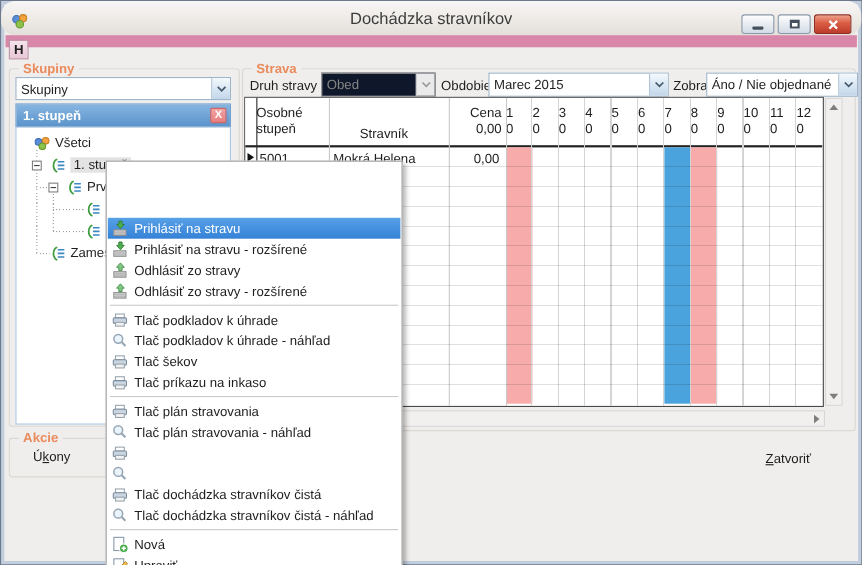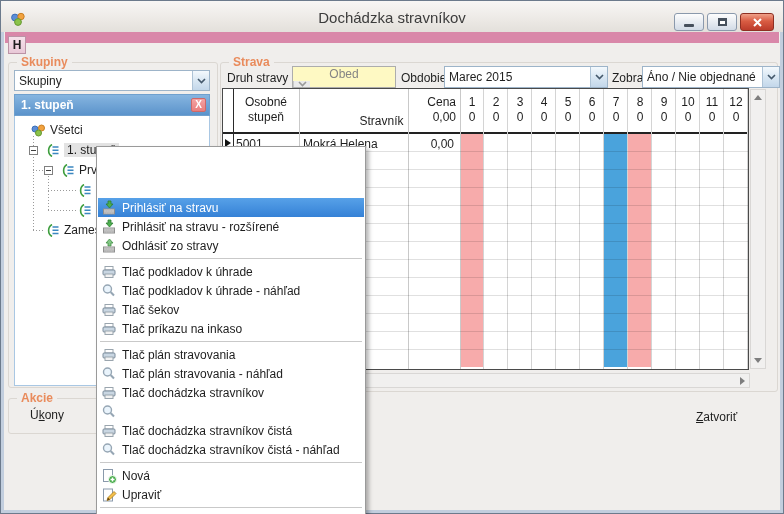--- a/index.html
+++ b/index.html
@@ -1,57 +1,57 @@
 <!DOCTYPE html>
 <html><head>
 <meta charset="utf-8">
 <style>
   html,body{margin:0;padding:0;background:#fff;}
   *{box-sizing:border-box;}
   .window{position:relative;width:784px;height:514px;background:#F0EEEC;
     box-shadow:inset 0 0 0 1px #6C7A8C, inset 0 0 0 4px #C2CEDE;
     font-family:"Liberation Sans",sans-serif;font-size:12px;color:#1E1E1E;overflow:hidden;}
   .titlebar{position:absolute;left:1px;top:1px;right:1px;height:31px;
-    background:linear-gradient(#F8F6F5,#ECE9E5 60%,#E3E0DB);}
+    background:linear-gradient(#F8F6F5,#ECE9E5 60%,#E3E0DB);border-radius:13px;}
   .title{position:absolute;left:0;right:0;top:8px;text-align:center;font-size:15px;color:#3C3C3C;}
   .appicon{position:absolute;left:9px;top:11px;}
   .winbtns{position:absolute;right:9px;top:12px;display:flex;gap:3px;}
   .wbtn{width:30px;height:18px;border:1px solid #8A99AC;border-radius:3px;
     background:linear-gradient(#FDFDFD,#EAEEF3 45%,#D2DBE6);display:flex;align-items:center;justify-content:center;}
   .wbtn.close{width:34px;background:linear-gradient(#EFA088,#D95C43 45%,#BC3C2B);border-color:#8E2F22;}
   .glyph-min{width:10px;height:3px;background:#46505C;margin-top:7px;border-radius:1px;}
   .glyph-max{width:9px;height:8px;border:2px solid #46505C;border-top-width:3px;background:#fff;}
   .pinkbar{position:absolute;left:5px;right:5px;top:32px;height:11px;background:#D987A9;}
   .hbtn{position:absolute;left:8px;top:36px;width:18px;height:18px;border:1px solid #BB93A6;
     background:linear-gradient(#F6E2EB,#E8C8D7);font-weight:bold;display:flex;align-items:center;justify-content:center;}
   .groupbox{position:absolute;border:1px solid #DBD7D2;border-radius:3px;}
   .gblabel{position:absolute;top:-8px;left:8px;background:#F0EEEC;padding:0 4px;color:#E98B5C;font-weight:bold;}
   .flabel{position:absolute;}
   .combo{position:absolute;background:#fff;border:1px solid #9DB4C9;display:flex;align-items:center;}
   .combo .val{flex:1;padding:0 4px;white-space:nowrap;overflow:hidden;}
   .combo .btn{width:17px;align-self:stretch;border-left:1px solid #AEC3D6;
     background:linear-gradient(#F4F9FD,#D9E7F3 50%,#C3D7EA);display:flex;align-items:center;justify-content:center;}
-  .combo.disabled{background:#fef9c3;border-color:#ADADAD;flex-direction:column;}
+  .combo.disabled{background:#0f172a;border-color:#ADADAD;}
   .combo.disabled .val{color:#858585;}
   .combo.disabled .btn{background:#EAEAEA;border-left-color:#C8C8C8;}
   .gpheader{position:absolute;left:14px;top:94px;width:196px;height:22px;border:1px solid #6FA0CE;
     background:linear-gradient(#86B5E0,#5B93CB);display:flex;align-items:center;padding-left:6px;color:#fff;font-weight:bold;}
   .gpclose{position:absolute;right:3px;top:3px;width:15px;height:14px;border:1px solid #CE6868;border-radius:2px;
     background:linear-gradient(#F4A3A3,#E87E7E);color:#fff;font-weight:bold;font-size:10px;line-height:12px;text-align:center;}
   .treearea{position:absolute;left:14px;top:116px;width:196px;height:270px;background:#fff;
     border:1px solid #A9C7E3;border-top:none;}
   .trow{position:absolute;height:20px;display:flex;align-items:center;gap:4px;white-space:nowrap;}
   .tsel{background:#E3E3E3;padding:0 3px;}
   .ebox{position:absolute;width:9px;height:9px;border:1px solid #808080;background:#fff;}
   .ebox i{position:absolute;left:1px;top:3px;width:5px;height:1px;background:#404040;}
   .dotv{position:absolute;width:1px;background-image:repeating-linear-gradient(180deg,#9A9A9A 0 1px,transparent 1px 3px);}
   .doth{position:absolute;height:1px;background-image:repeating-linear-gradient(90deg,#9A9A9A 0 1px,transparent 1px 3px);}
   .grid{position:absolute;left:222px;top:88px;width:527px;height:282px;background:#fff;border:1px solid #4A4A4A;}
   .ghead{position:absolute;left:0;top:0;width:525px;height:45px;border-bottom:2px solid #222;background:#fff;}
-  .hcell{position:absolute;text-align:center;line-height:15px;padding-top:6px;}
+  .hcell{position:absolute;line-height:15px;padding-top:6px;}
   .stripe{position:absolute;top:45px;height:233px;z-index:1;}
   .vline{position:absolute;top:0;width:1px;height:280px;background:#C9C9C9;z-index:2;}
   .vline.dark{background:#2A2A2A;}
   .daylines{position:absolute;left:237px;top:0;width:288px;height:280px;z-index:2;
     background:repeating-linear-gradient(90deg,transparent 0 23px,#D4D4D4 23px 24px);}
   .rowlines{position:absolute;left:0;top:45px;width:525px;height:233px;z-index:3;
     background:repeating-linear-gradient(180deg,transparent 0 17px,rgba(0,0,0,.12) 17px 18px);}
   .gcell{position:absolute;top:47px;height:18px;line-height:16px;z-index:4;white-space:nowrap;}
   .rowmark{position:absolute;left:2px;top:50px;width:0;height:0;z-index:4;
     border-left:6px solid #111;border-top:4px solid transparent;border-bottom:4px solid transparent;}
@@ -327,20 +327,29 @@
     </div>
     <div class="mi">
       <svg class="mic" width="16" height="16" viewBox="0 0 16 16">
         <path d="M7 8h3V5h2L8.5 1 5 5h2z" fill="#82C685" stroke="#3F8F42" stroke-width="0.8"></path>
         <rect x="2.5" y="9" width="11" height="5" fill="#D9D9D9" stroke="#8F8F8F"></rect>
         <path d="M3 11h10M3 12.8h10" stroke="#ABABAB"></path>
           <path d="M5.5 9.5v4M8 9.5v4M10.5 9.5v4" stroke="#BDBDBD"></path>
         </svg>
       <span class="lab">Odhlásiť zo stravy</span>
     </div>
+    <div class="mi">
+      <svg class="mic" width="16" height="16" viewBox="0 0 16 16">
+        <path d="M7 8h3V5h2L8.5 1 5 5h2z" fill="#82C685" stroke="#3F8F42" stroke-width="0.8"></path>
+        <rect x="2.5" y="9" width="11" height="5" fill="#D9D9D9" stroke="#8F8F8F"></rect>
+        <path d="M3 11h10M3 12.8h10" stroke="#ABABAB"></path>
+          <path d="M5.5 9.5v4M8 9.5v4M10.5 9.5v4" stroke="#BDBDBD"></path>
+        </svg>
+      <span class="lab">Odhlásiť zo stravy - rozšírené</span>
+    </div>
     <div class="msep"></div>
     <div class="mi">
       <svg class="mic" width="16" height="16" viewBox="0 0 16 16">
         <rect x="4" y="2.5" width="8" height="3.5" fill="#FFF" stroke="#9AA5AE"></rect>
         <rect x="2" y="6" width="12" height="5" rx="1" fill="#C9D6E2" stroke="#7C8D9C"></rect>
         <rect x="4" y="10" width="8" height="3.5" fill="#F2F2F2" stroke="#9AA5AE"></rect>
         </svg>
       <span class="lab">Tlač podkladov k úhrade</span>
     </div>
     <div class="mi">
@@ -381,21 +390,20 @@
         <line x1="9.6" y1="9" x2="13" y2="12.5" stroke="#96A6B4" stroke-width="2"></line>
         </svg>
       <span class="lab">Tlač plán stravovania - náhľad</span>
     </div>
     <div class="mi">
       <svg class="mic" width="16" height="16" viewBox="0 0 16 16">
         <rect x="4" y="2.5" width="8" height="3.5" fill="#FFF" stroke="#9AA5AE"></rect>
         <rect x="2" y="6" width="12" height="5" rx="1" fill="#C9D6E2" stroke="#7C8D9C"></rect>
         <rect x="4" y="10" width="8" height="3.5" fill="#F2F2F2" stroke="#9AA5AE"></rect>
         </svg>
-      <span class="lab">Tlač dochádzka stravníkov</span>
     </div>
     <div class="mi">
       <svg class="mic" width="16" height="16" viewBox="0 0 16 16">
         <circle cx="6.5" cy="6" r="4" fill="#EAF4FC" stroke="#96A6B4" stroke-width="1.4"></circle>
         <line x1="9.6" y1="9" x2="13" y2="12.5" stroke="#96A6B4" stroke-width="2"></line>
         </svg>
     </div>
     <div class="mi">
       <svg class="mic" width="16" height="16" viewBox="0 0 16 16">
         <rect x="4" y="2.5" width="8" height="3.5" fill="#FFF" stroke="#9AA5AE"></rect>

